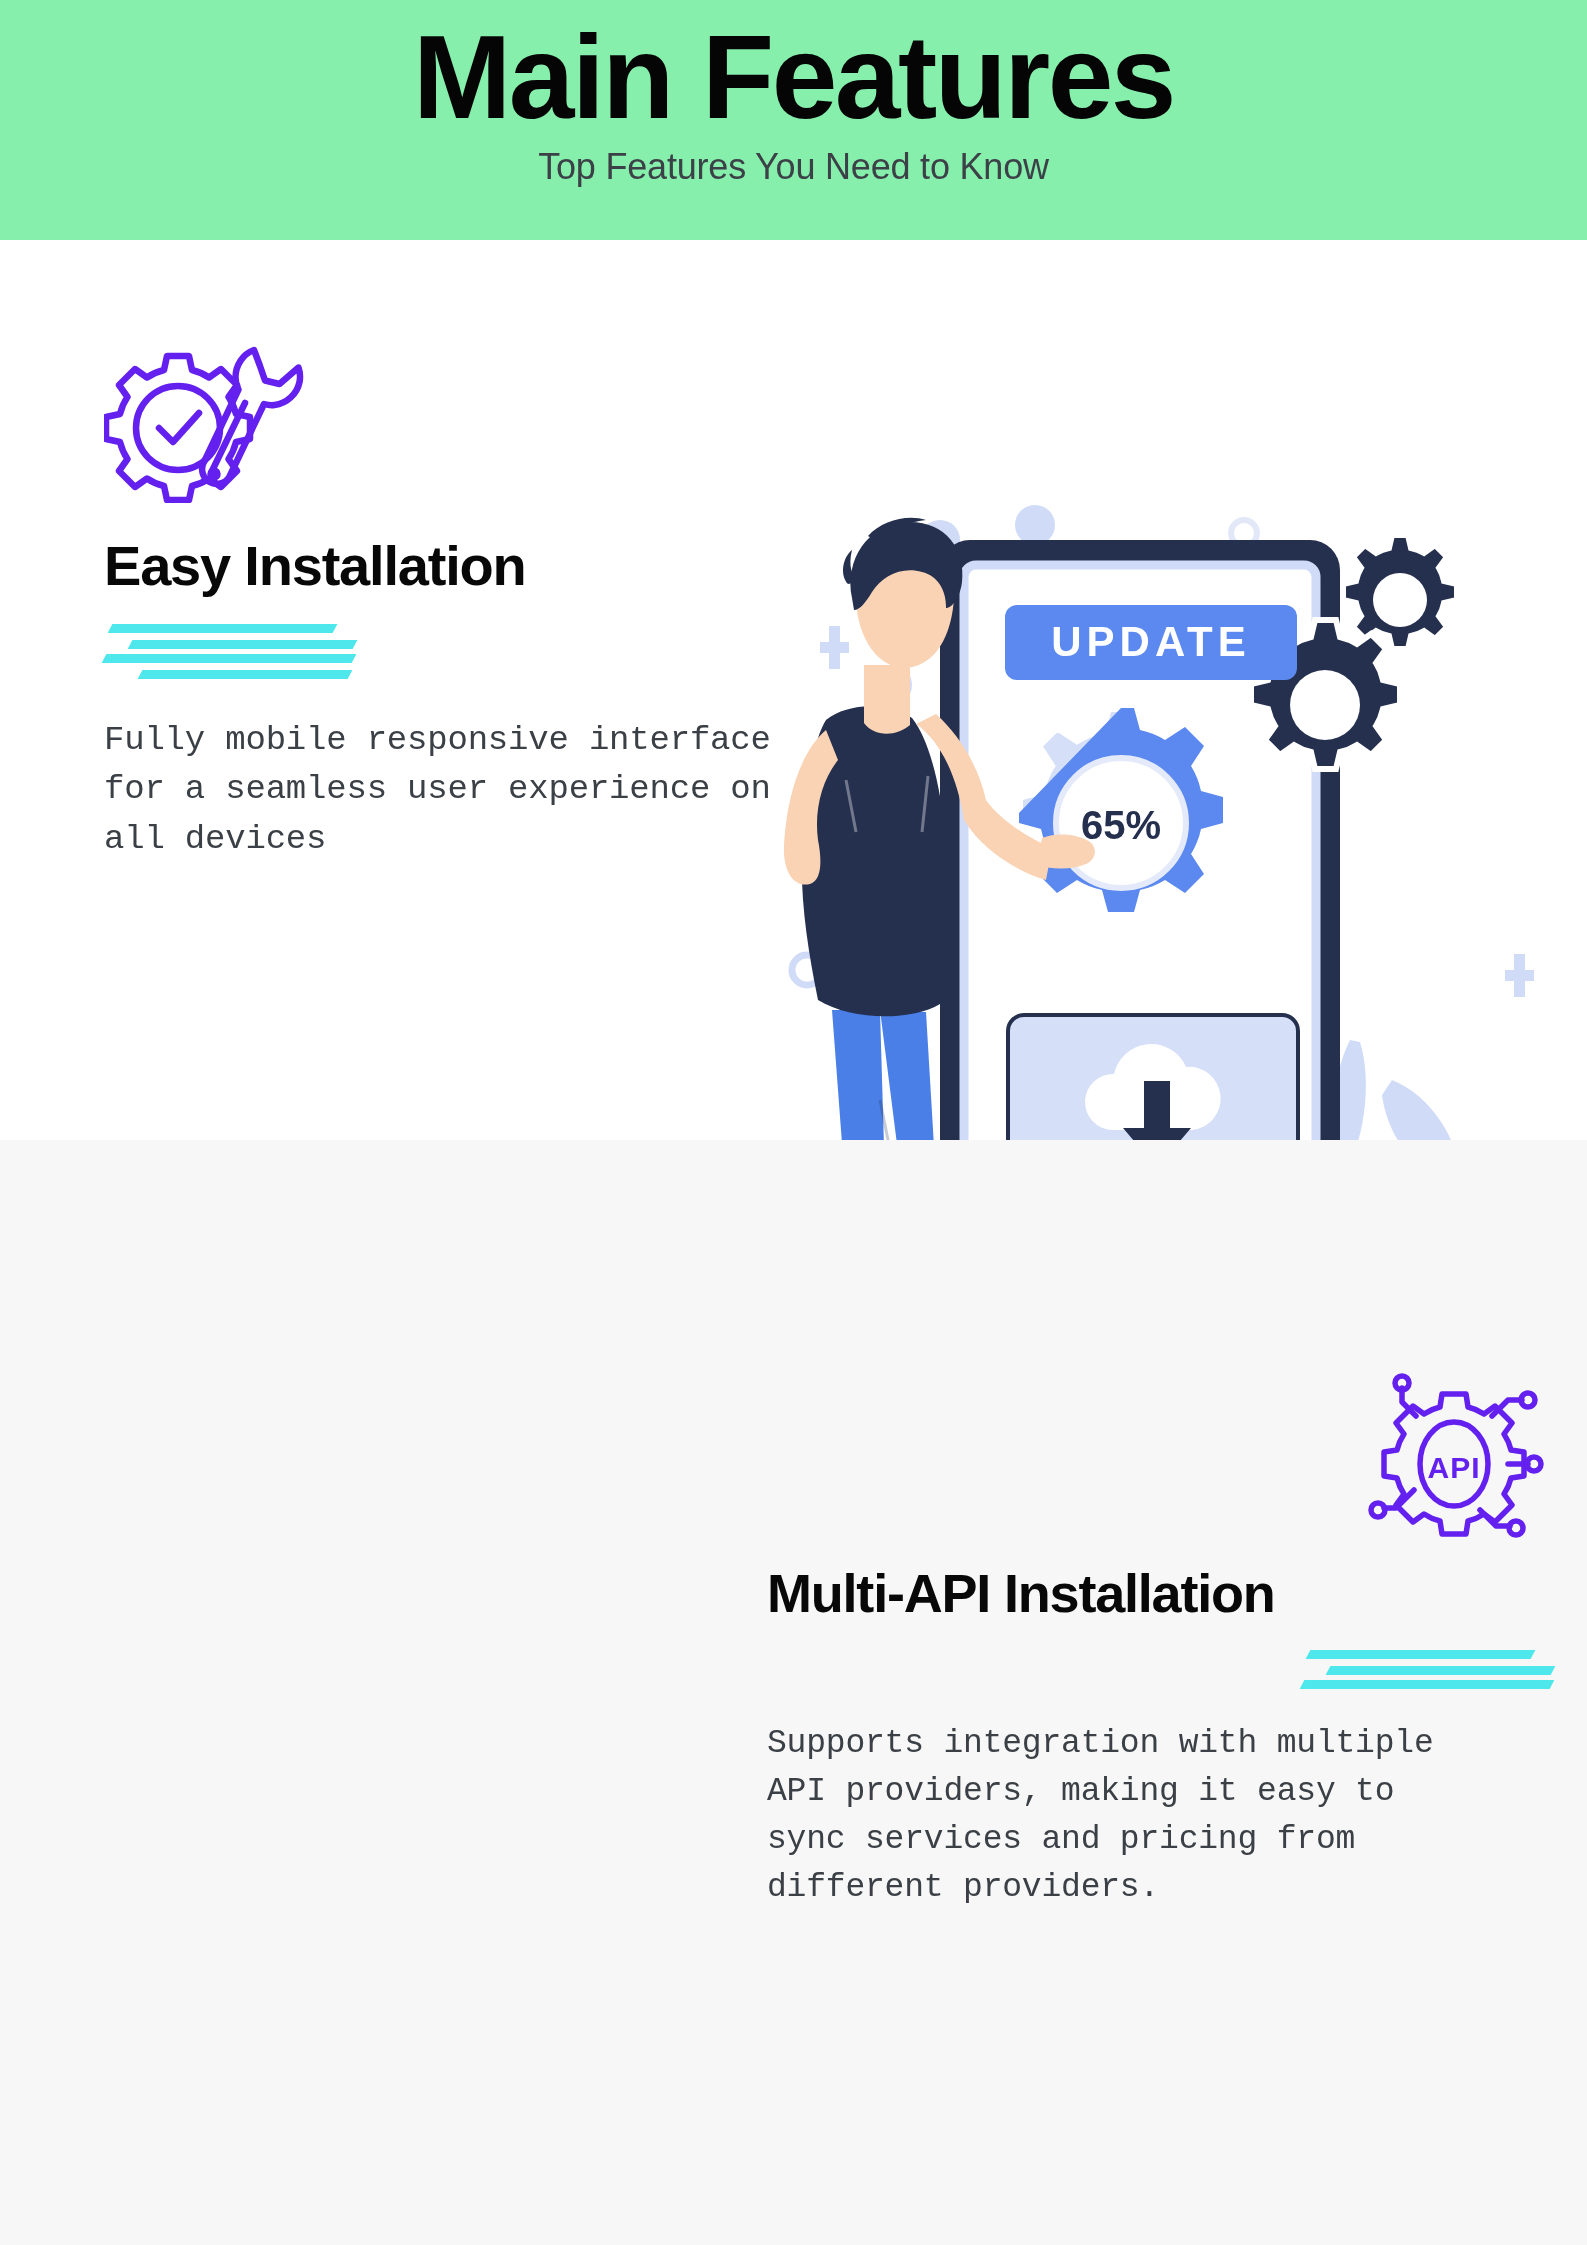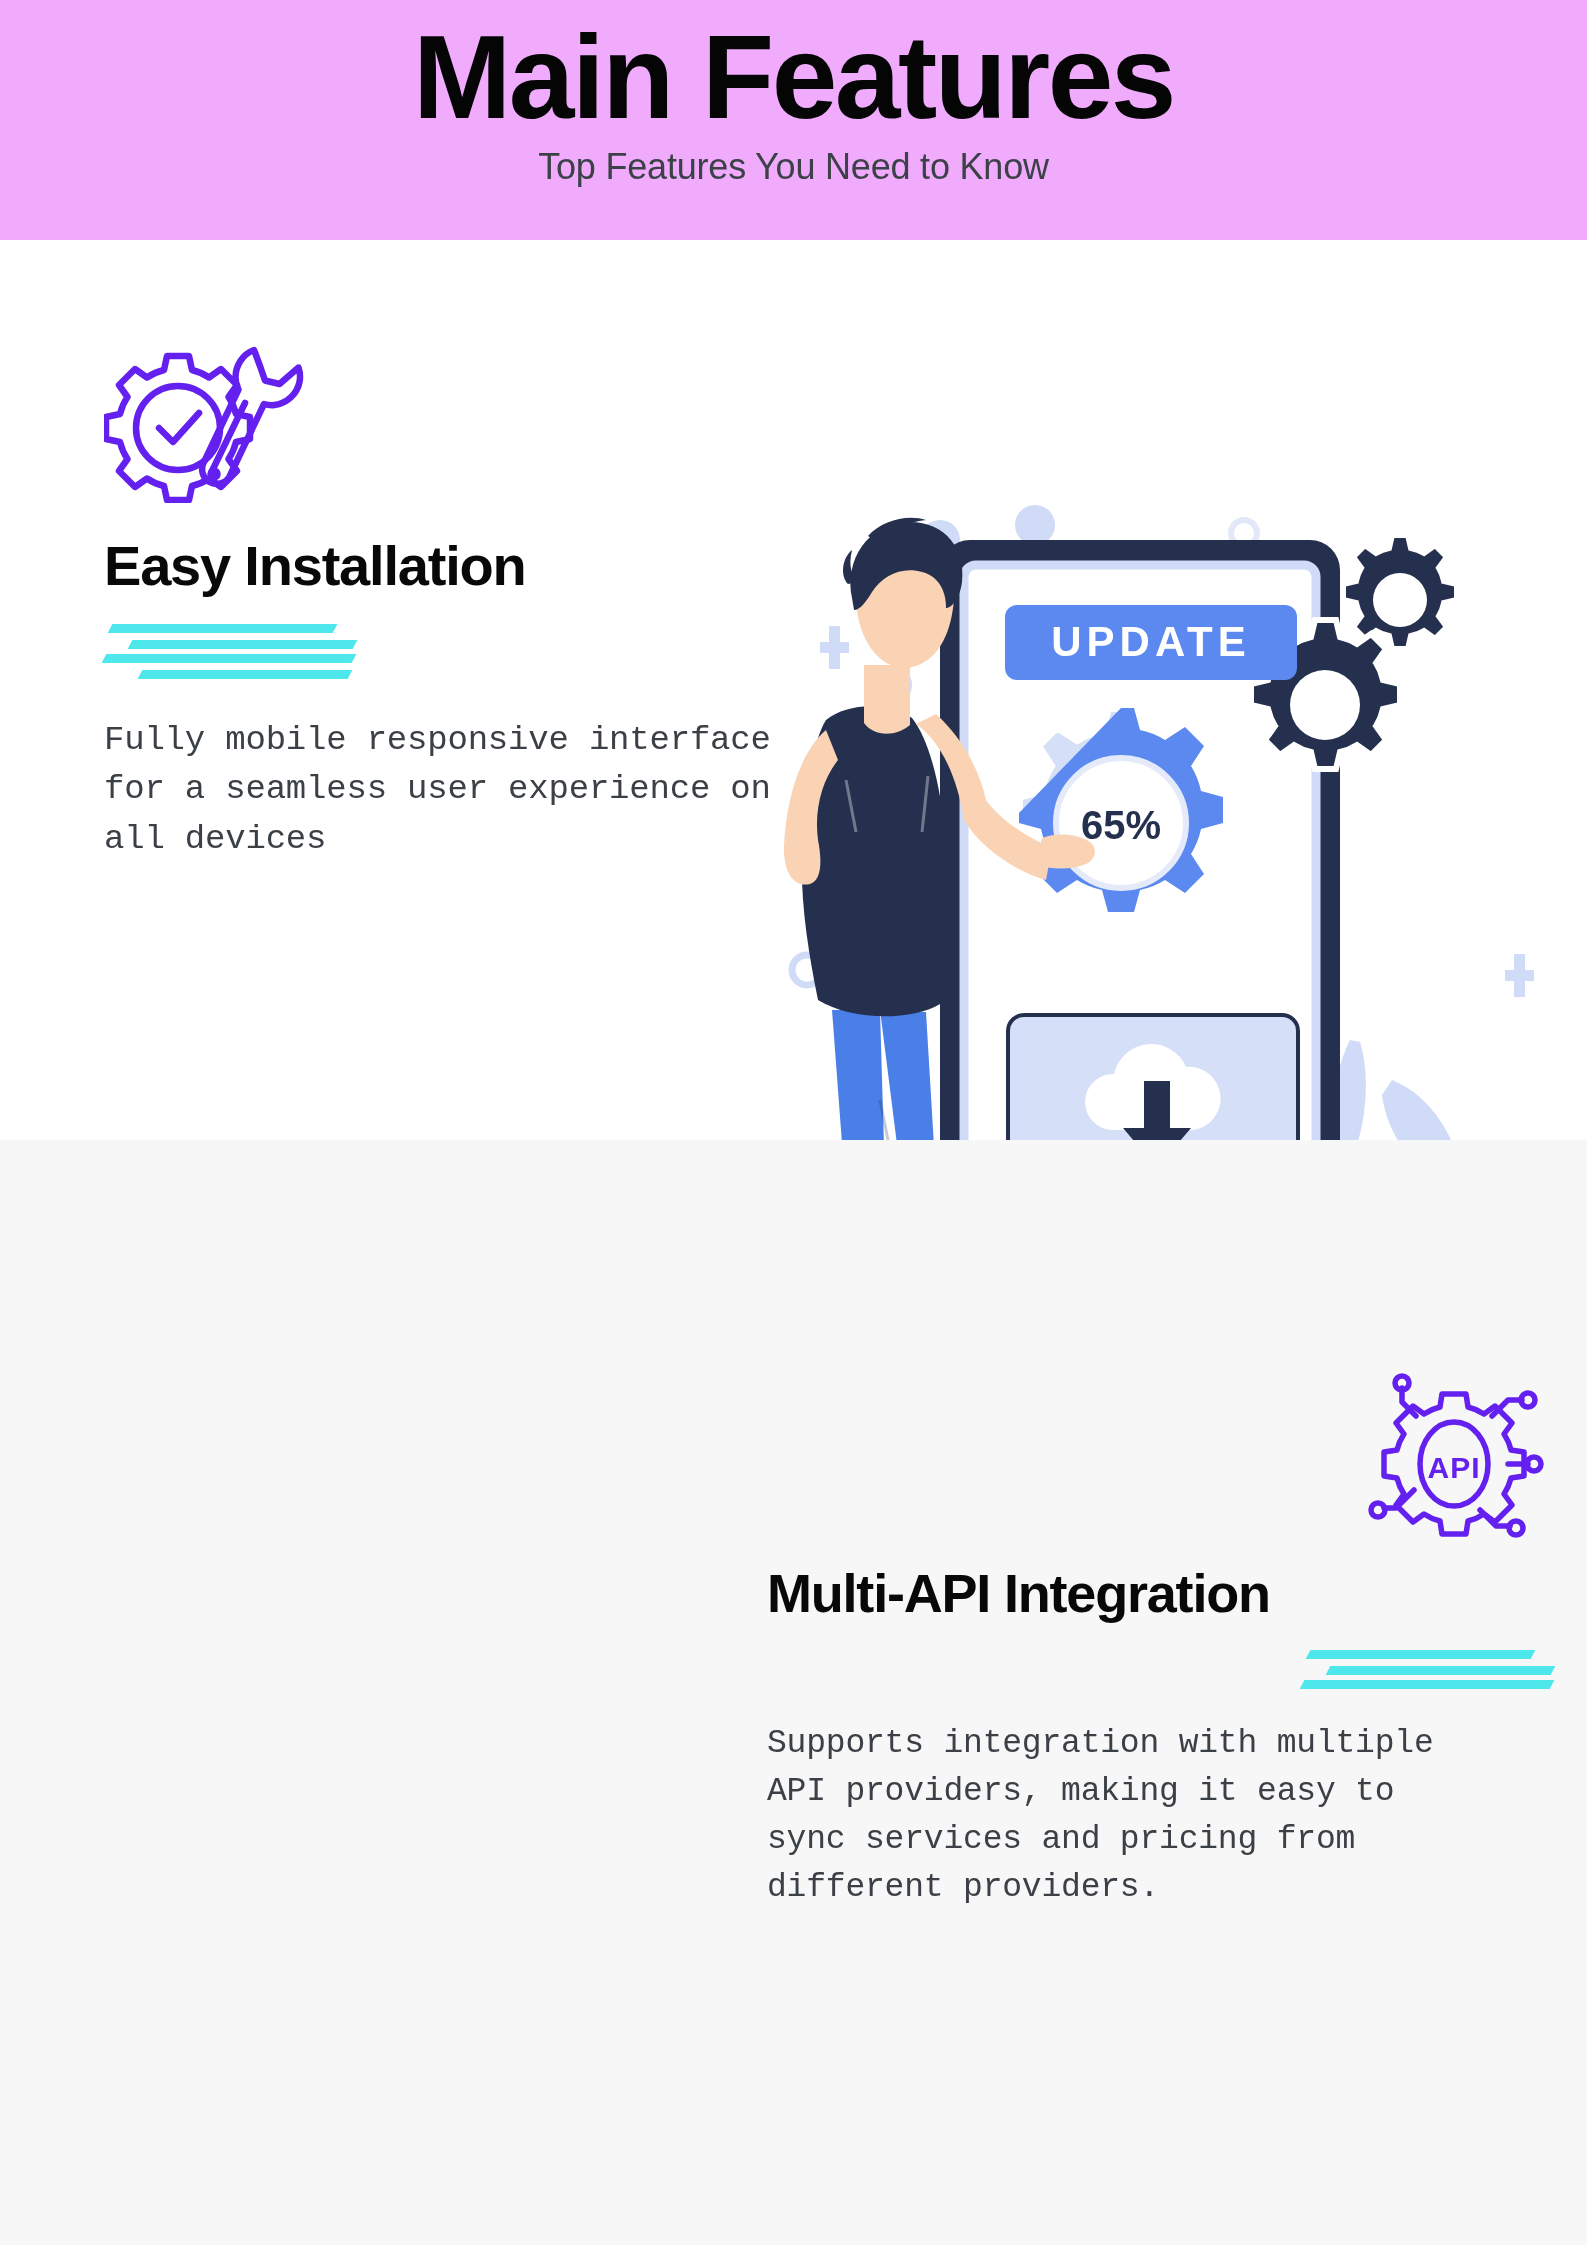--- a/index.html
+++ b/index.html
@@ -7,21 +7,21 @@
   body {
     font-family:"Liberation Sans", sans-serif;
     background:#ffffff;
     overflow:hidden;
     position:relative;
   }
 
   
   .header {
     position:absolute; left:0; top:0; width:1587px; height:240px;
-    background:#f0abfc;
+    background:#86efac;
     display:flex; flex-direction:column; align-items:center;
     padding-top:18px;
   }
   .page-title {
     font-size:118px;
     font-weight:800;
     letter-spacing:-2.5px;
     color:#050505;
     line-height:1.0;
   }
@@ -237,21 +237,21 @@
           <circle cx="40" cy="13" r="7"></circle>
           <circle cx="166" cy="30" r="7"></circle>
           <circle cx="172" cy="94" r="7"></circle>
           <circle cx="16" cy="140" r="7"></circle>
           <circle cx="154" cy="158" r="7"></circle>
         </g>
         <text x="92" y="108" text-anchor="middle" fill="#6320EE" font-family="Liberation Sans, sans-serif" font-size="30" font-weight="bold" letter-spacing="1">API</text>
       </svg>
     </div>
 
-    <div class="feat-title">Multi-API Integration</div>
+    <div class="feat-title">Multi-API Installation</div>
 
     <div class="divider right">
       <span class="dl a"></span>
       <span class="dl b"></span>
       <span class="dl c"></span>
     </div>
 
     <div class="feat-desc">Supports integration with multiple API providers, making it easy to sync services and pricing from different providers.</div>
   </div>
 

